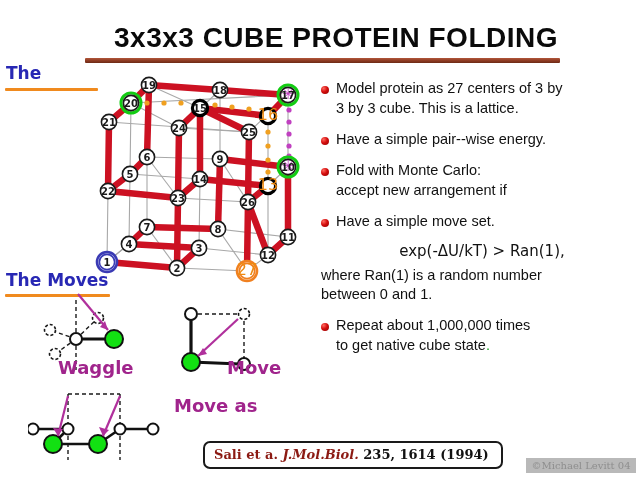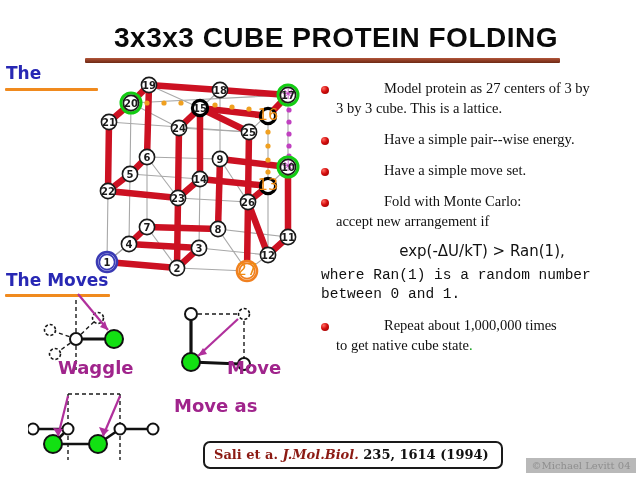--- a/index.html
+++ b/index.html
@@ -75,37 +75,36 @@
   .bdot {
     position: absolute;
     left: 0px;
     top: 8px;
     width: 8px;
     height: 8px;
     border-radius: 50%;
     background: radial-gradient(circle at 33% 30%, #ff6a60 0%, #d40d0d 45%, #8c0000 100%);
   }
   .btext {
-    font-family: Liberation Serif, serif;
+    font-family: Liberation Sans, sans-serif;
     font-size: 14.5px;
     line-height: 19px;
     color: #111111;
     white-space: pre-line;
-    margin-left: 48px;
   }
   .formula {
     font-family: "DejaVu Sans", sans-serif;
     font-size: 15px;
     color: #111111;
     text-align: center;
     margin: 7px 0 6px 6px;
     white-space: nowrap;
   }
   .plaintext {
-    font-family: Liberation Mono, monospace;
+    font-family: Liberation Sans, sans-serif;
     font-size: 14.5px;
     line-height: 19px;
     color: #111111;
     white-space: pre-line;
     margin-bottom: 11px;
   }
   .greendot { color: #11a11a; }
 
   
   #citation {
@@ -480,27 +479,27 @@
 3 by 3 cube.   This is a lattice.</span>
     </div>
 
     <div class="bullet-row">
       <span class="bdot"></span>
       <span class="btext">Have a simple pair--wise energy.</span>
     </div>
 
     <div class="bullet-row">
       <span class="bdot"></span>
-      <span class="btext">Have a simple move set.</span>
+      <span class="btext">Fold with Monte Carlo:
+ accept new arrangement if</span>
     </div>
 
     <div class="bullet-row">
       <span class="bdot"></span>
-      <span class="btext">Fold with Monte Carlo:
- accept new arrangement if</span>
+      <span class="btext">Have a simple move set.</span>
     </div>
 
     <div class="formula">exp(-ΔU/kT) &gt; Ran(1),</div>
 
     <div class="plaintext">where Ran(1) is a random number
 between 0 and 1.</div>
 
     <div class="bullet-row">
       <span class="bdot"></span>
       <span class="btext"><span>Repeat about 1,000,000 times</span><br><span>to get native cube state</span><span class="greendot">.</span></span>

